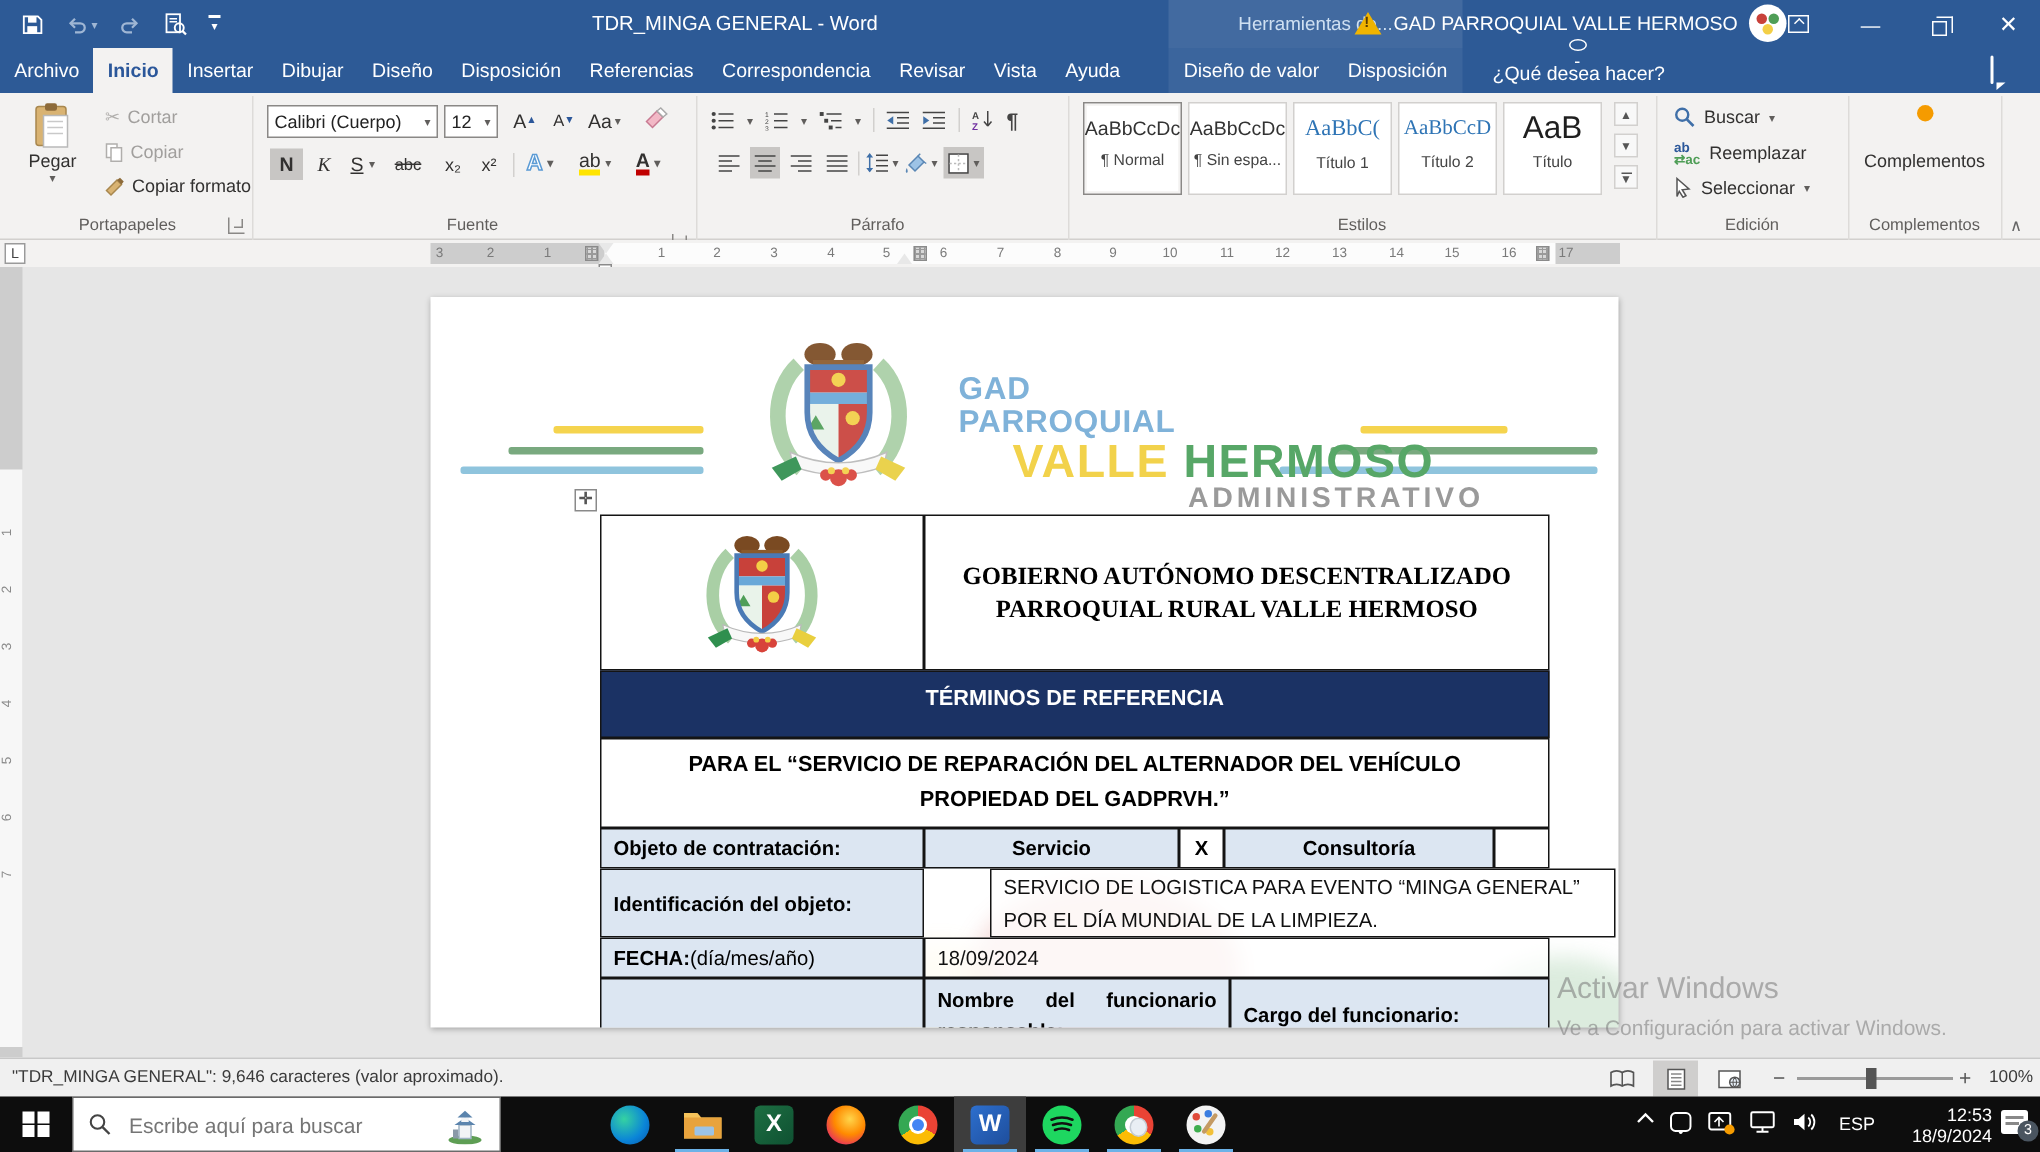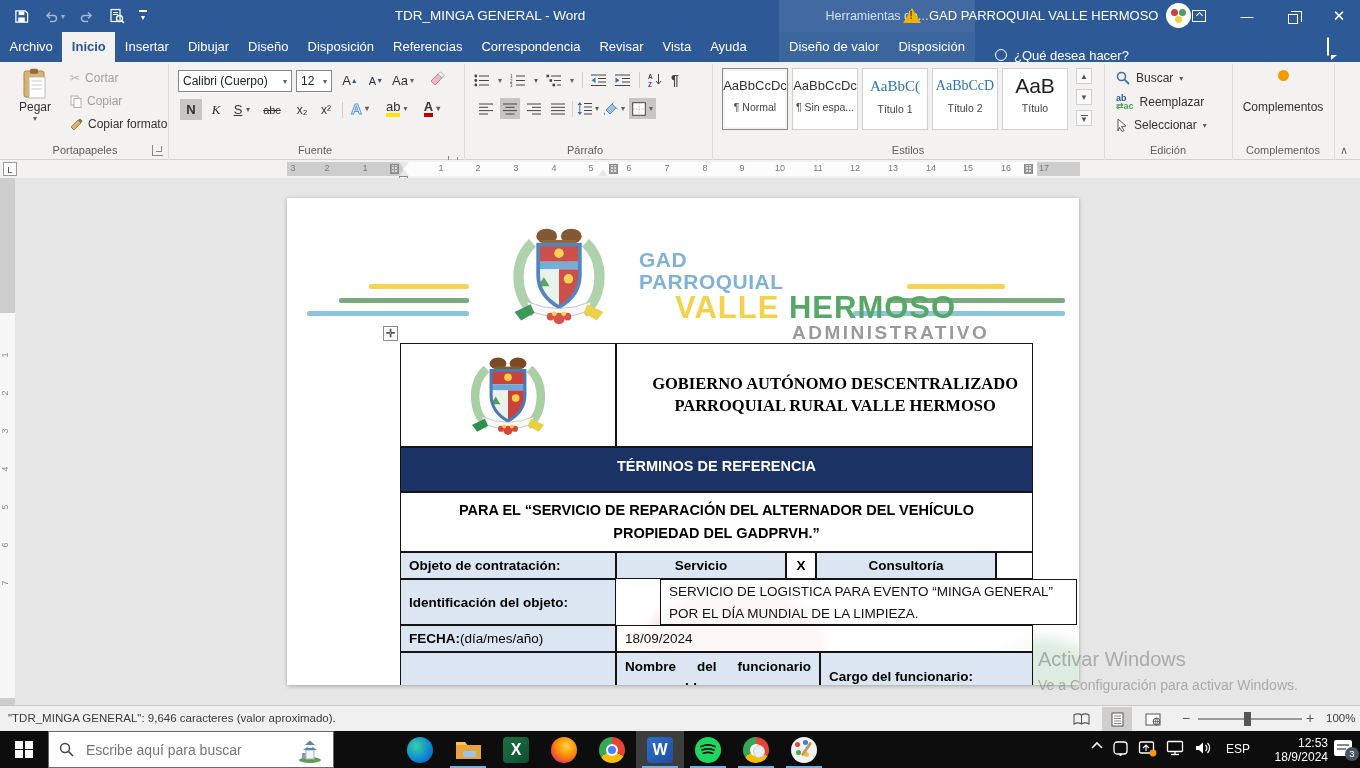--- a/index.html
+++ b/index.html
@@ -207,21 +207,21 @@
     <span class="tab">Referencias</span>
     <span class="tab">Correspondencia</span>
     <span class="tab">Revisar</span>
     <span class="tab">Vista</span>
     <span class="tab">Ayuda</span>
   </div>
   <div class="ab ctxtabs" style="top:32px;">
     <span class="tab">Diseño de valor</span>
     <span class="tab">Disposición</span>
   </div>
-  <div class="ab tellme" style="top:40px;">
+  <div class="ab tellme" style="top:26px;flex-direction:column;">
     <span class="bulb"></span>
     <span>¿Qué desea hacer?</span>
   </div>
   <div class="ab" style="left:1327px;top:38px;"><span class="bubble"></span></div>
 
   <div class="ab ribbon">
 
     <div class="ab" style="left:8px;top:6px;width:54px;text-align:center;">
       <svg class="ic" width="26" height="32" viewBox="0 0 26 32" style="margin:0 auto;">
         <rect x="2" y="3" width="20" height="26" rx="2" fill="#d9b372" stroke="#a8874e"></rect>
@@ -592,21 +592,21 @@
       <div class="blob" style="left:300px;top:432px;width:80px;height:76px;background:rgba(243,207,70,.20);"></div>
       <div class="blob" style="left:700px;top:440px;width:110px;height:70px;background:rgba(95,168,106,.22);"></div>
 
       <div class="mvhandle" style="left:96px;top:128px;">✛</div>
 
       <div class="cell" style="left:113px;top:145px;width:216px;height:104px;background:#fff;display:flex;align-items:center;justify-content:center;">
         <svg width="116" height="86" viewBox="0 0 120 112">
             <use href="#crestg"></use>
           </svg>
       </div>
-      <div class="cell" style="left:329px;top:145px;width:417px;height:104px;background:#fff;display:flex;align-items:center;justify-content:flex-end;text-align:center;
+      <div class="cell" style="left:329px;top:145px;width:417px;height:104px;background:#fff;display:flex;align-items:center;justify-content:center;text-align:center;
            font-family:'Liberation Serif',serif;font-weight:bold;font-size:16.5px;line-height:22px;color:#000;padding:0 14px;">
         <div><span>GOBIERNO AUTÓNOMO DESCENTRALIZADO</span><br><span>PARROQUIAL RURAL VALLE HERMOSO</span></div>
       </div>
       <div class="cell" style="left:113px;top:249px;width:633px;height:45px;background:#1b3264;color:#fff;text-align:center;
            font-weight:bold;font-size:14.5px;padding-top:10px;">TÉRMINOS DE REFERENCIA</div>
       <div class="cell" style="left:113px;top:294px;width:633px;height:60px;background:#fff;text-align:center;
            font-weight:bold;font-size:14.5px;line-height:23px;padding:6px 26px 16px;">PARA EL “SERVICIO DE REPARACIÓN DEL ALTERNADOR DEL VEHÍCULO PROPIEDAD DEL GADPRVH.”</div>
 
       <div class="cell cblue" style="left:113px;top:354px;width:216px;height:27px;display:flex;align-items:center;padding-left:8px;">
           <span class="lbl">Objeto de contratación:</span>

